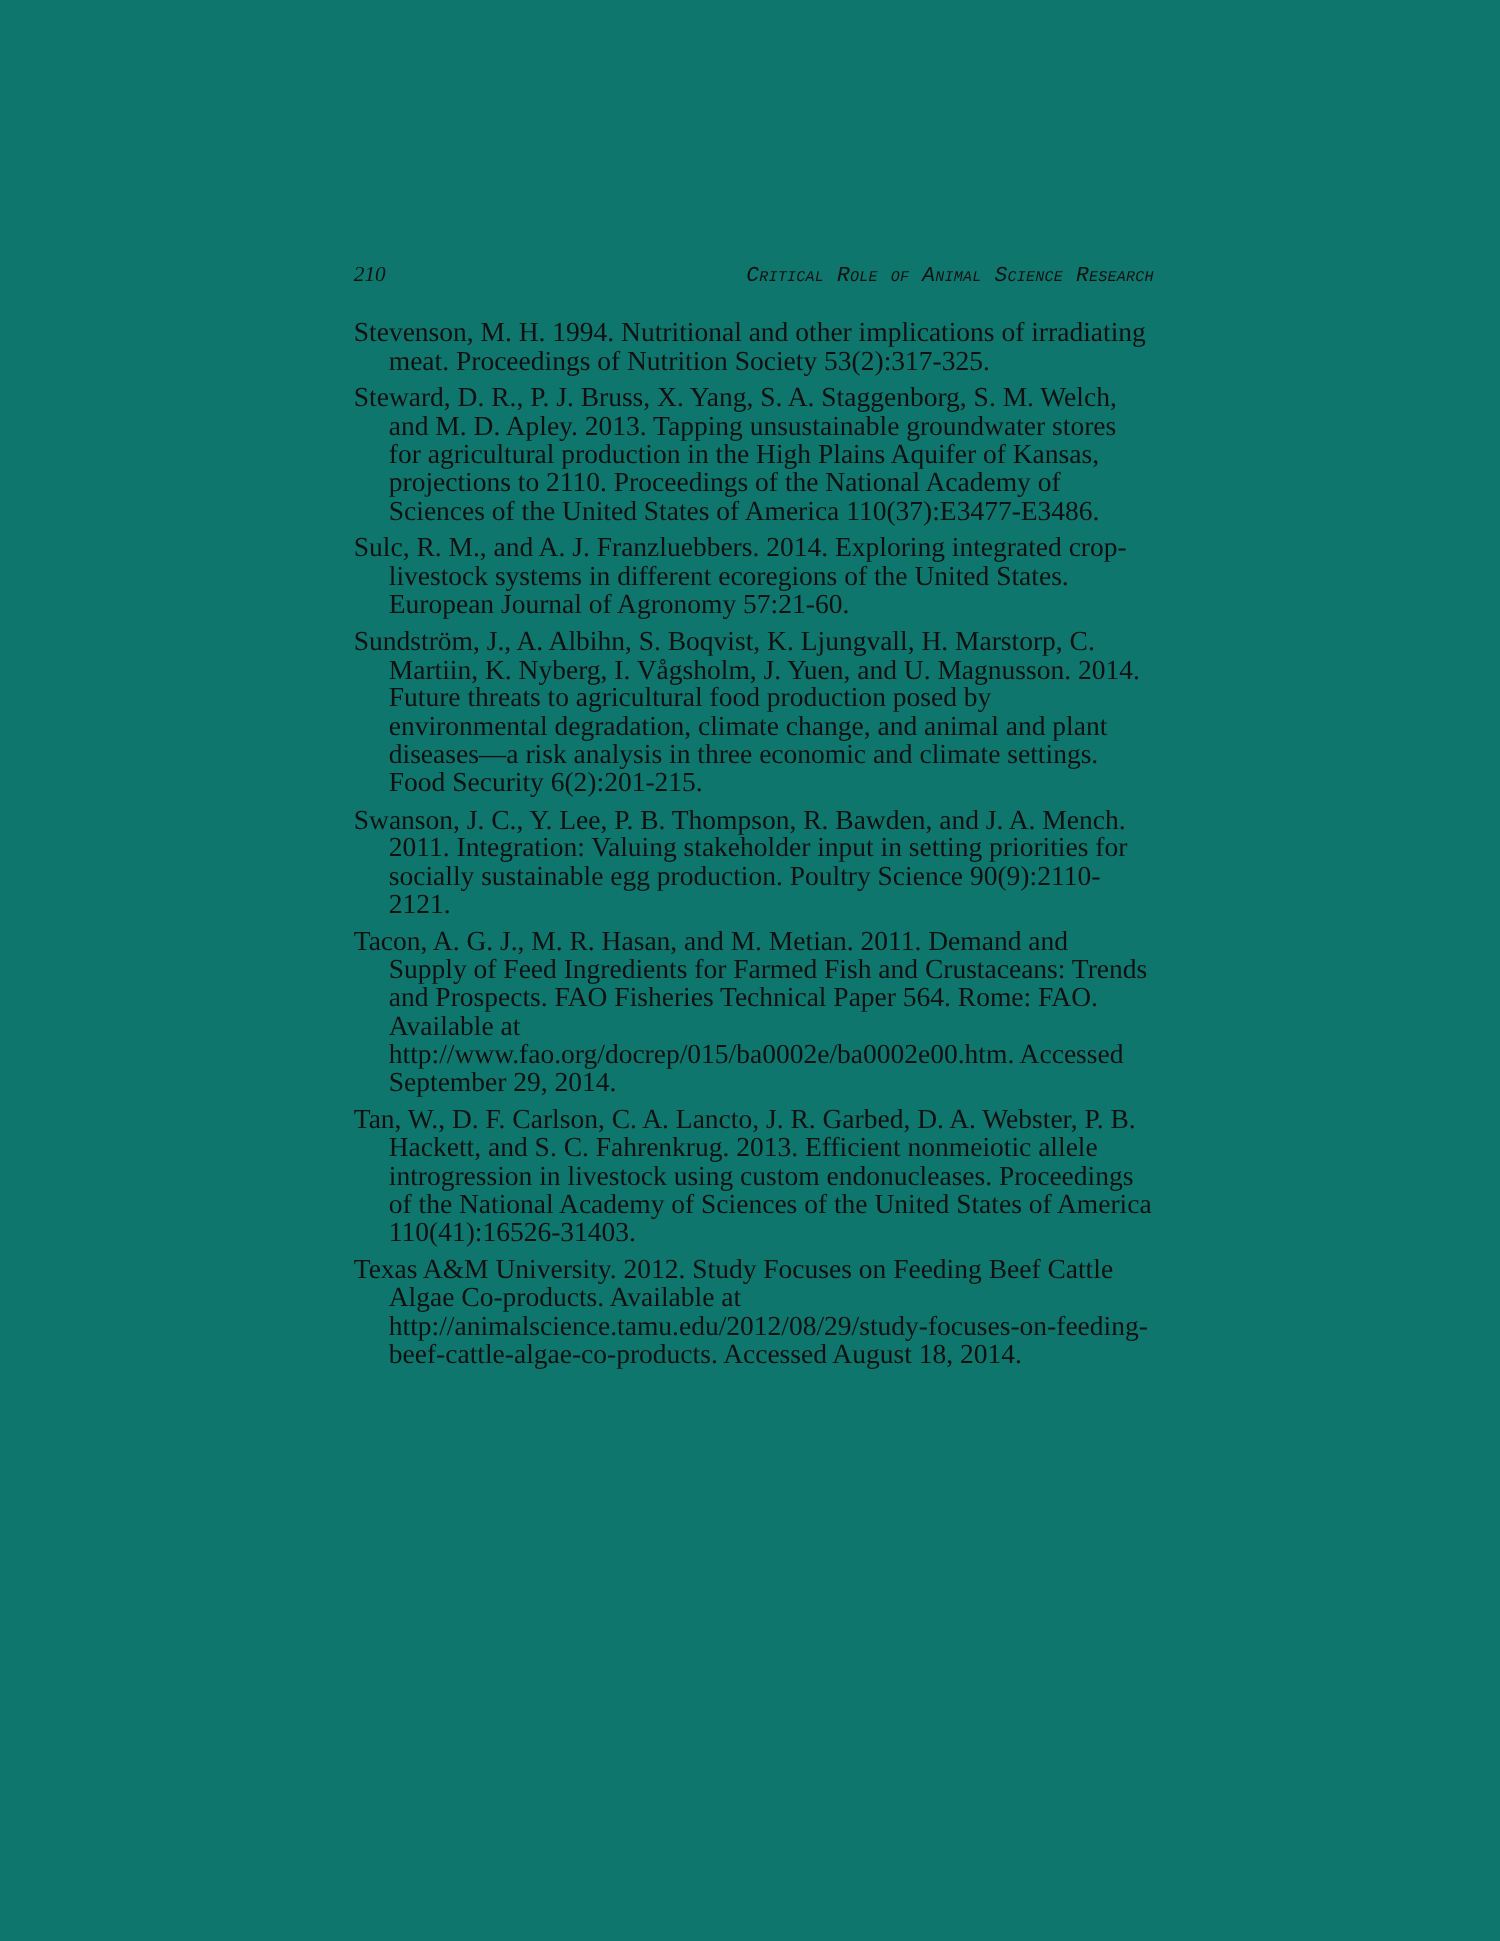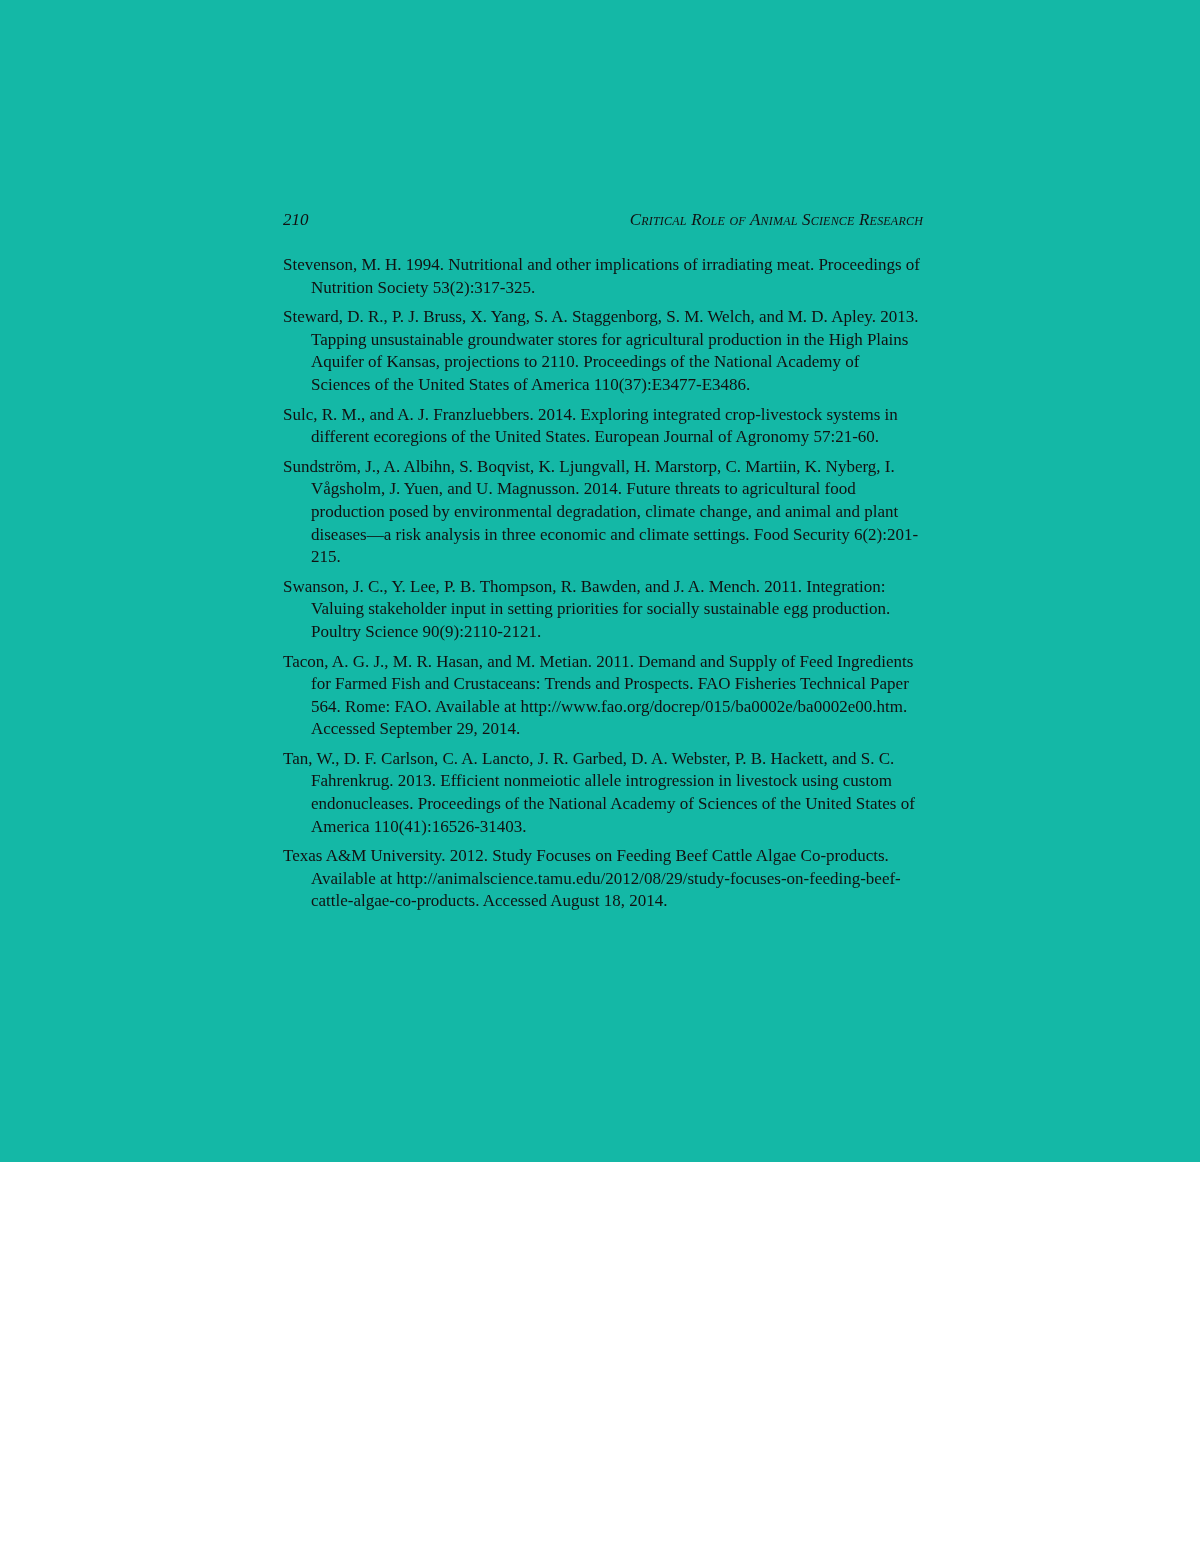--- a/index.html
+++ b/index.html
@@ -3,22 +3,22 @@
 <meta charset="utf-8">
 <style>
   html, body {
     margin: 0;
     padding: 0;
     background: #ffffff;
   }
   .page {
     position: relative;
     width: 1200px;
-    height: 1162px;
-    background: #14b8a6;
+    height: 1553px;
+    background: #0f766e;
     color: #111111;
     font-family: "Liberation Serif", "DejaVu Serif", serif;
     box-sizing: border-box;
     overflow: hidden;
   }
   .content {
     position: absolute;
     left: 283px;
     top: 210px;
     width: 640px;
@@ -30,24 +30,25 @@
     font-style: italic;
     font-size: 17px;
     margin-bottom: 24px;
   }
   .page-number {
     font-style: italic;
   }
   .running-title {
     font-variant: small-caps;
     letter-spacing: 0.2px;
+    font-family: Liberation Mono, monospace;
   }
   .references p.ref {
     margin: 0 1px 7px 0;
-    font-size: 17px;
+    font-size: 22px;
     line-height: 22.6px;
     padding-left: 28px;
     text-indent: -28px;
     text-align: left;
     word-break: normal;
     overflow-wrap: break-word;
   }
 </style>
 </head>
 <body>

